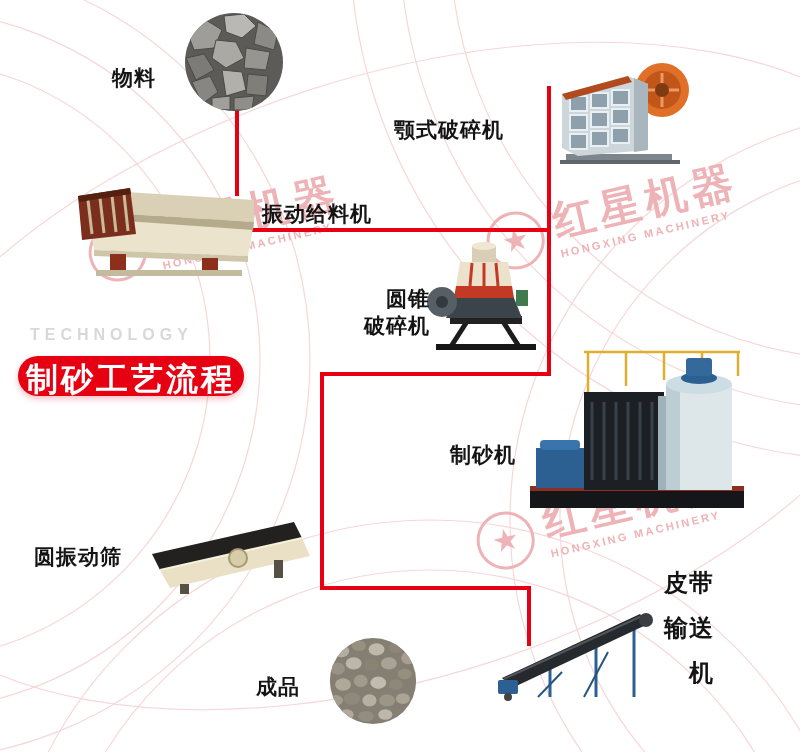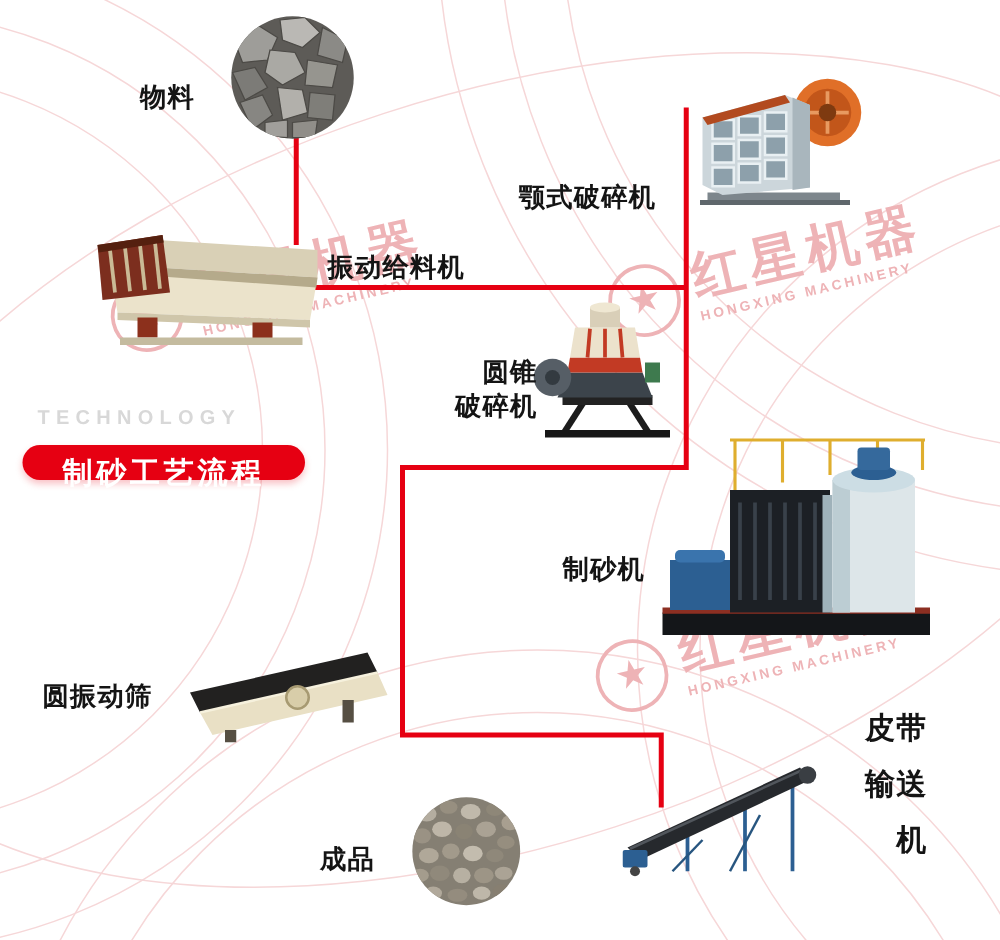--- a/index.html
+++ b/index.html
@@ -15,42 +15,42 @@
   .wm { position:absolute; z-index:1; display:flex; align-items:center; gap:12px;
         transform:rotate(-13deg); color:var(--watermark-pink,#eeb3b6); pointer-events:none; }
   .wm-emblem { width:58px; height:58px; border:3px solid currentColor; border-radius:50%;
                display:flex; align-items:center; justify-content:center; font-size:30px; line-height:1; }
   .wm-cn { font-size:42px; font-weight:700; letter-spacing:5px; line-height:1; }
   .wm-en { font-size:11px; font-weight:700; letter-spacing:2.5px; margin-top:5px; }
 
   .tech-wm { position:absolute; left:30px; top:326px; z-index:5; color:#d8d8d8;
              font-size:16px; font-weight:700; letter-spacing:5px; }
 
-  .banner { position:absolute; left:18px; top:356px; width:226px; height:28px; z-index:6;
+  .banner { position:absolute; left:18px; top:356px; width:226px; height:40px; z-index:6;
             background:var(--banner-bg,#e60012); color:var(--banner-text,#fff); border-radius:23px;
-            font-size:24px; font-weight:700; letter-spacing:3px; text-align:center; line-height:46px;
+            font-size:32px; font-weight:700; letter-spacing:3px; text-align:center; line-height:46px;
             box-shadow:0 3px 6px rgba(230,0,18,.25); }
 
   .flow { z-index:2; pointer-events:none; }
   .flow path { stroke:var(--flow-line,#e60012); stroke-width:4; fill:none; }
 
   .node { position:absolute; z-index:3; }
   .node svg { width:100%; height:100%; display:block; }
 
   .label { position:absolute; z-index:4; color:var(--label-text,#141414); font-weight:700;
            font-size:21px; letter-spacing:1px; white-space:nowrap; }
   .label.center { text-align:right; white-space:normal; }
   .lbl-material  { left:100px; top:52px;  width:56px; text-align:right;margin-top:12px; }
-  .lbl-jaw       { left:415px; top:116px;margin-top:28px; }
+  .lbl-jaw       { left:394px; top:116px; }
   .lbl-feeder    { left:262px; top:200px; }
   .lbl-cone      { left:334px; top:285px; width:96px; line-height:27px; }
   .lbl-sand      { left:450px; top:441px; }
   .lbl-screen    { left:34px;  top:543px;text-align:center; }
   .lbl-product   { left:256px; top:673px; }
-  .lbl-conveyor  { left:660px; top:560px; width:54px; font-size:24px; line-height:45px;margin-left:28px; }
+  .lbl-conveyor  { left:660px; top:560px; width:54px; font-size:24px; line-height:45px; }
 </style>
 </head>
 <body>
 
 <div class="canvas">
 
   <svg class="layer arcs" viewBox="0 0 800 752" aria-hidden="true">
     <circle cx="870" cy="-60" r="420"></circle>
     <circle cx="870" cy="-60" r="470"></circle>
     <circle cx="870" cy="-60" r="520"></circle>

